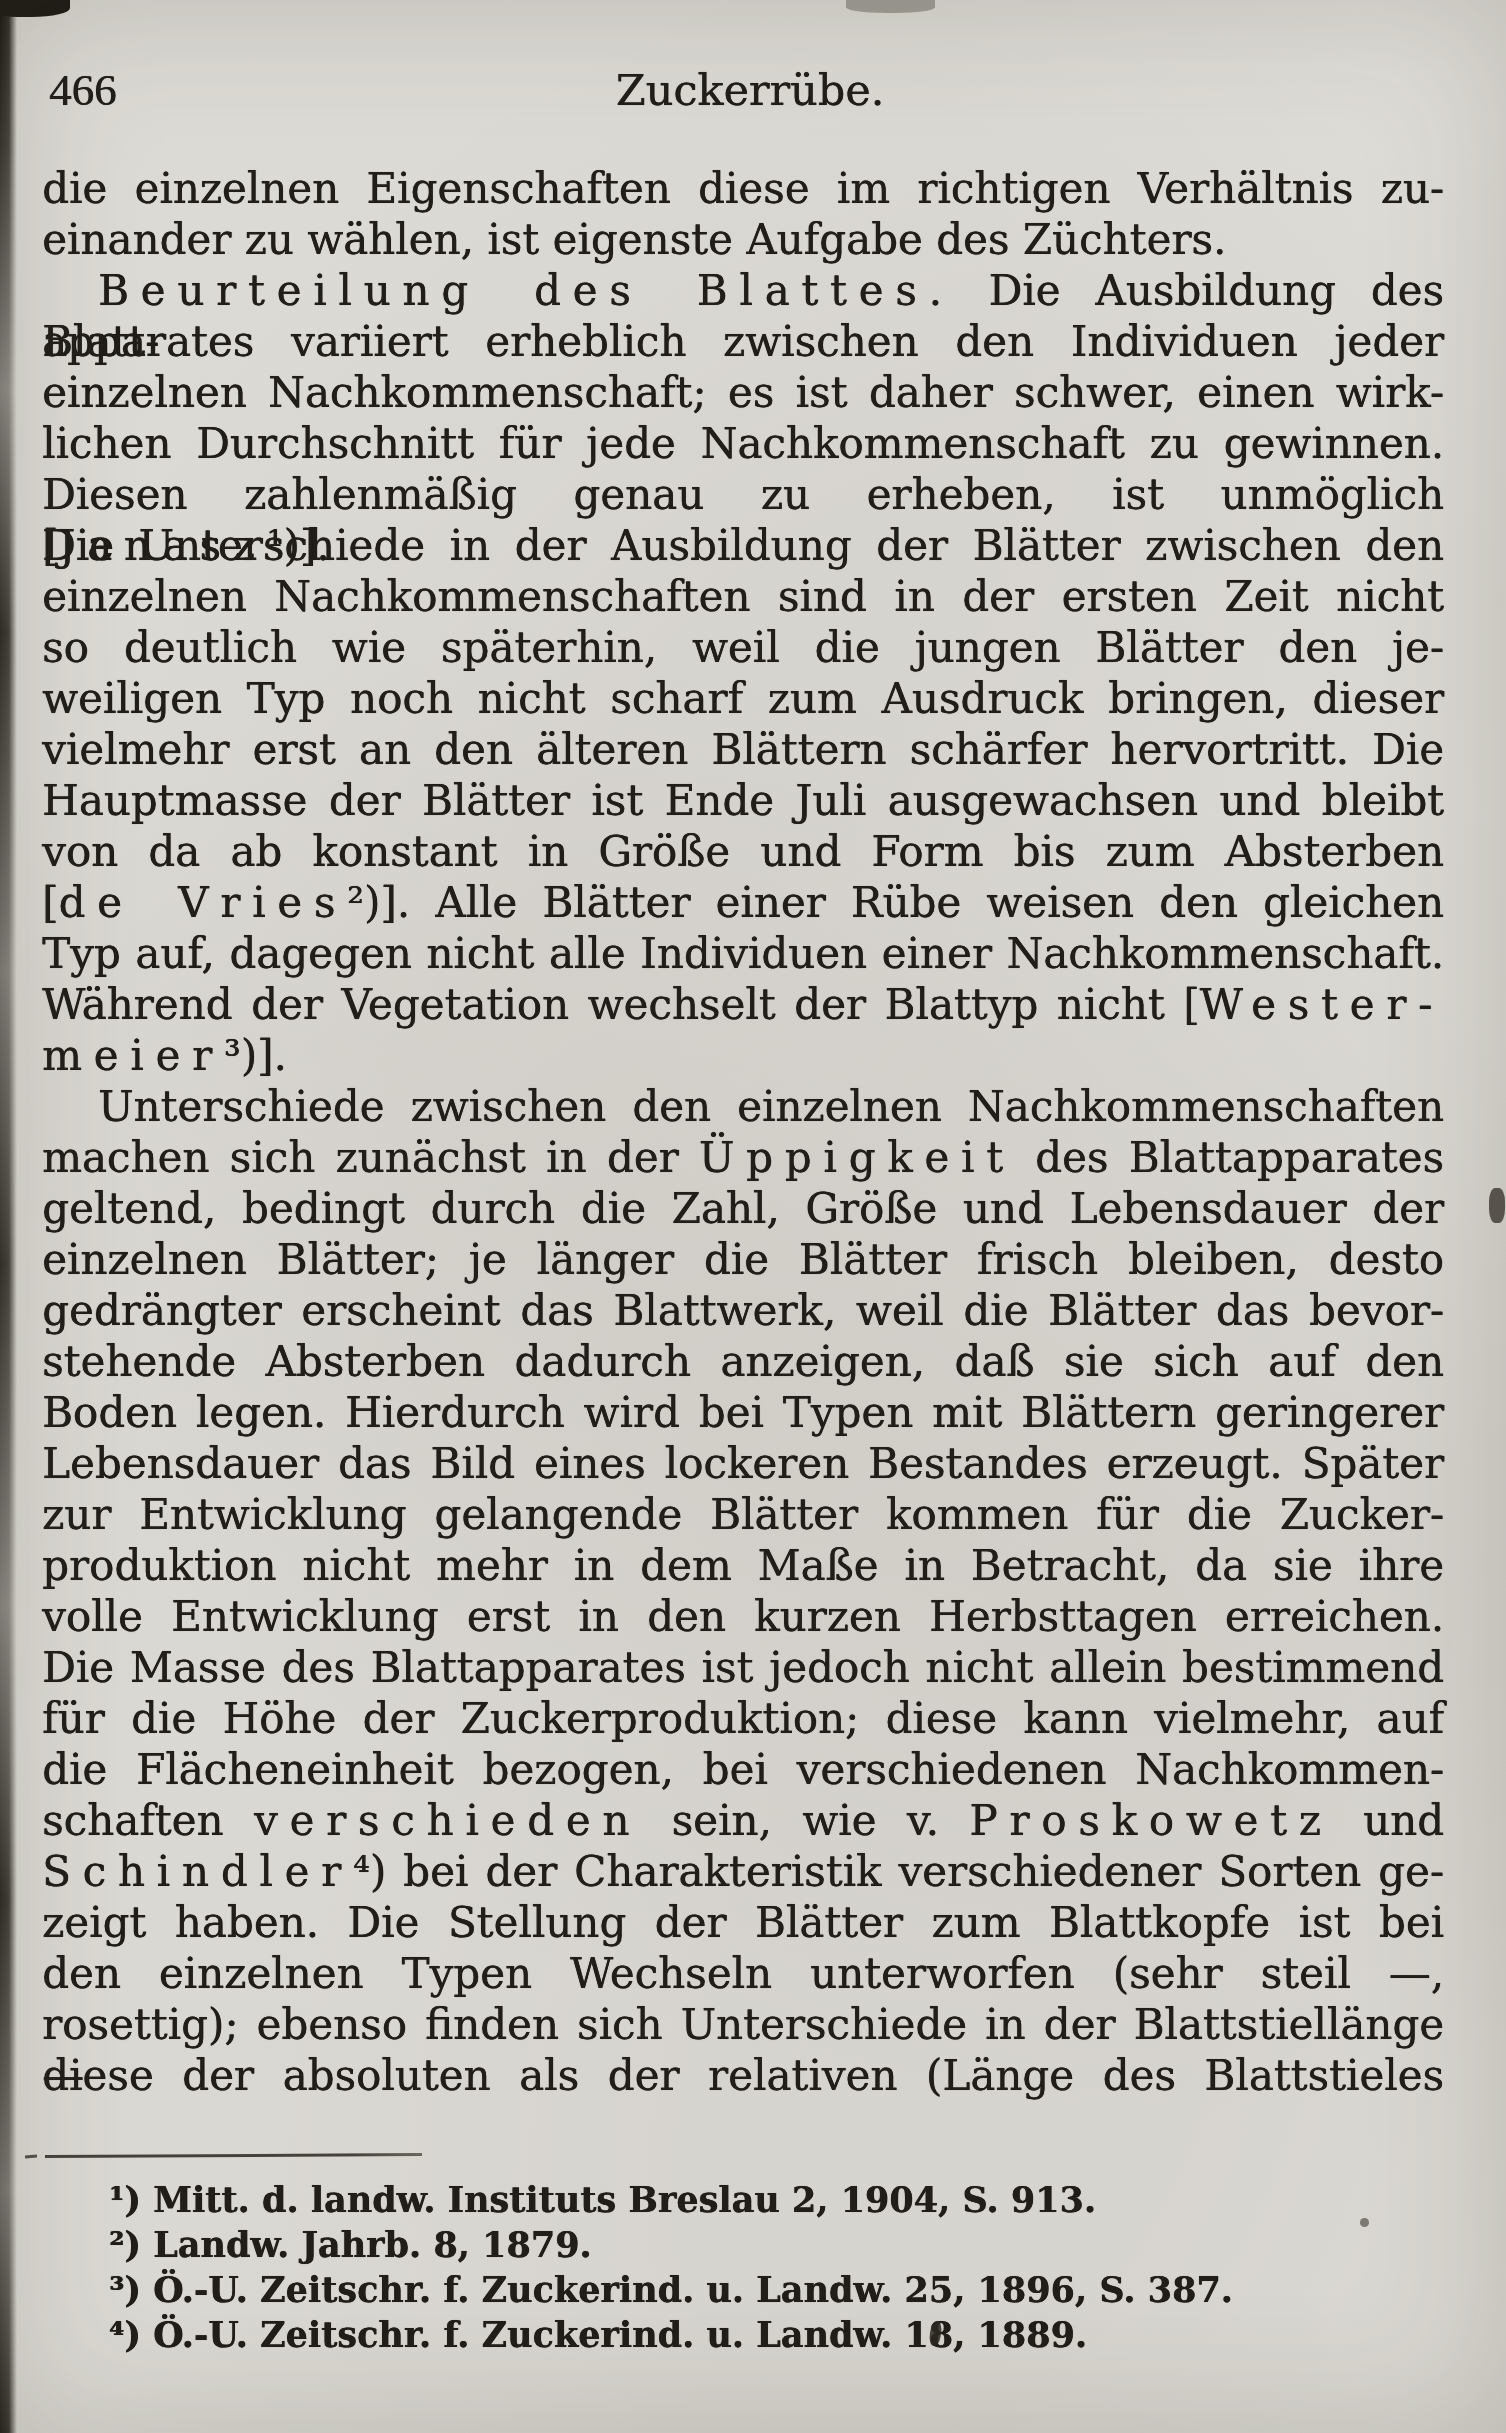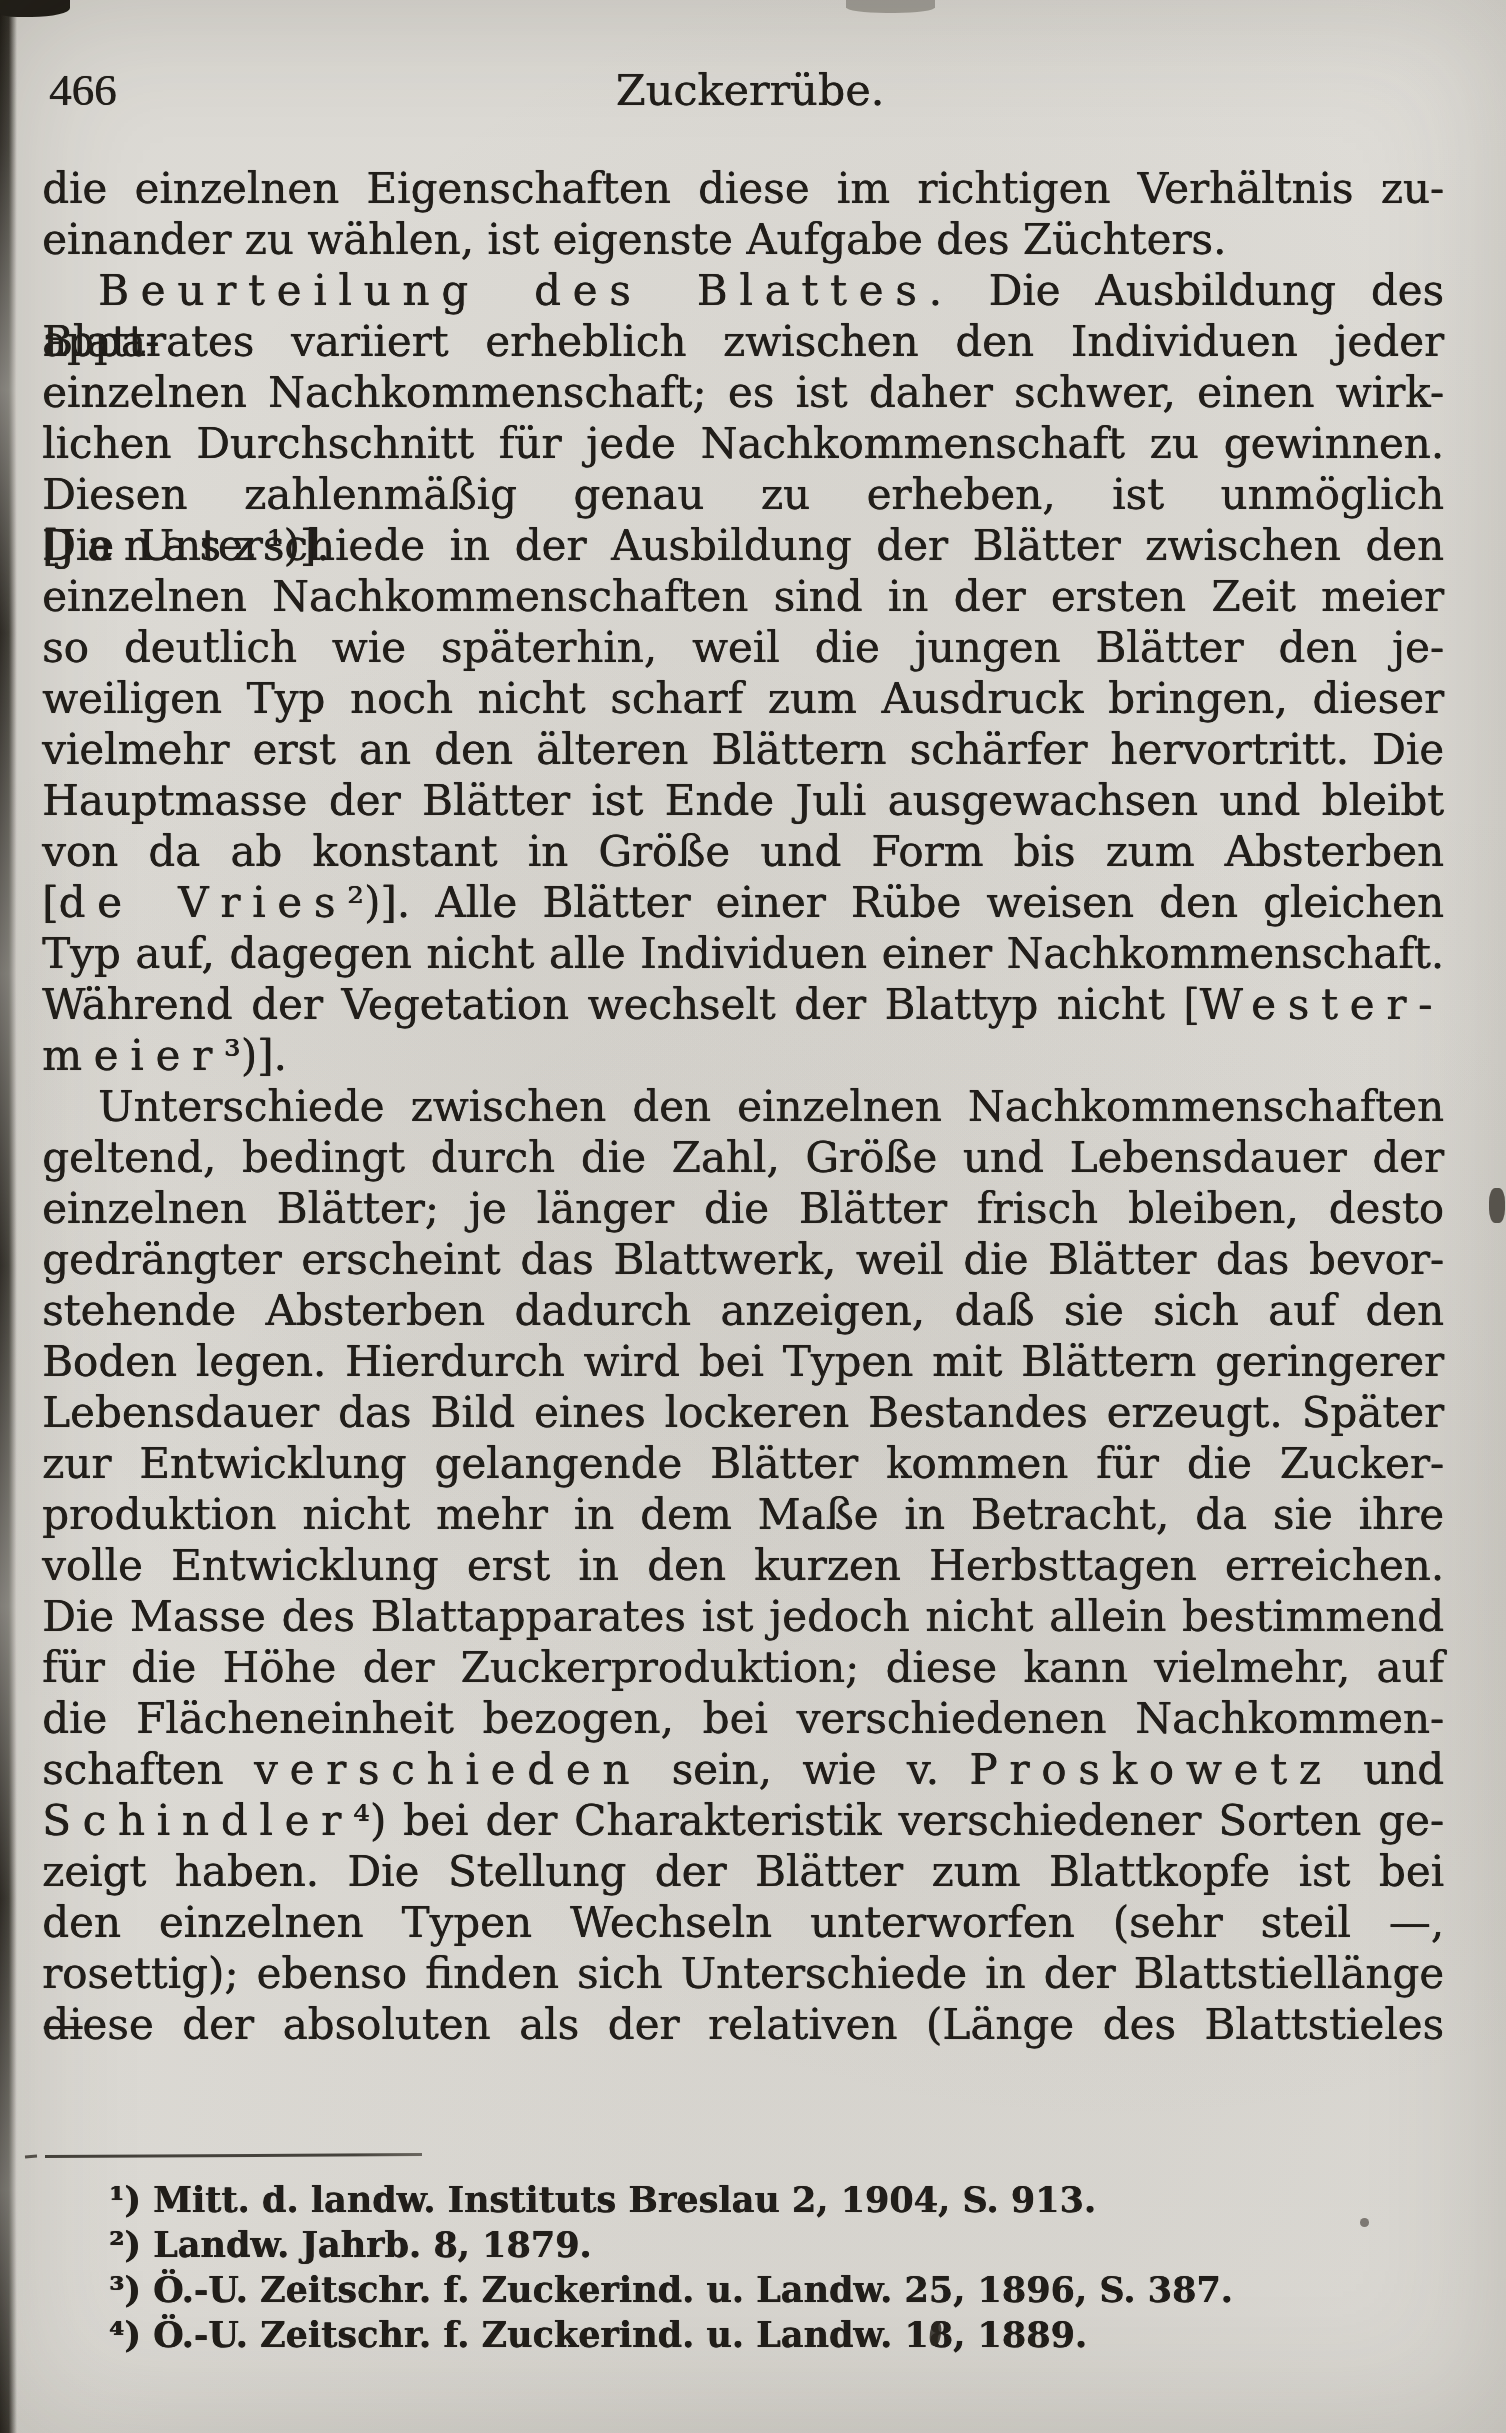--- a/index.html
+++ b/index.html
@@ -111,31 +111,32 @@
 
   <div id="body-text" class="ink">
       <div class="bline"><span>die einzelnen Eigenschaften diese im richtigen Verhältnis zu-</span></div>
       <div class="bline left"><span>einander zu wählen, ist eigenste Aufgabe des Züchters.</span></div>
       <div class="bline indent"><span class="sperr">Beurteilung des Blattes.</span><span> Die Ausbildung des Blatt-</span></div>
       <div class="bline"><span>apparates variiert erheblich zwischen den Individuen jeder</span></div>
       <div class="bline"><span>einzelnen Nachkommenschaft; es ist daher schwer, einen wirk-</span></div>
       <div class="bline"><span>lichen Durchschnitt für jede Nachkommenschaft zu gewinnen.</span></div>
       <div class="bline"><span>Diesen zahlenmäßig genau zu erheben, ist unmöglich [</span><span class="sperr">Janasz</span><span>¹)].</span></div>
       <div class="bline"><span>Die Unterschiede in der Ausbildung der Blätter zwischen den</span></div>
-      <div class="bline"><span>einzelnen Nachkommenschaften sind in der ersten Zeit meier</span></div>
+      <div class="bline"><span>einzelnen Nachkommenschaften sind in der ersten Zeit nicht</span></div>
       <div class="bline"><span>so deutlich wie späterhin, weil die jungen Blätter den je-</span></div>
       <div class="bline"><span>weiligen Typ noch nicht scharf zum Ausdruck bringen, dieser</span></div>
       <div class="bline"><span>vielmehr erst an den älteren Blättern schärfer hervortritt. Die</span></div>
       <div class="bline"><span>Hauptmasse der Blätter ist Ende Juli ausgewachsen und bleibt</span></div>
       <div class="bline"><span>von da ab konstant in Größe und Form bis zum Absterben</span></div>
       <div class="bline"><span>[</span><span class="sperr">de Vries</span><span>²)]. Alle Blätter einer Rübe weisen den gleichen</span></div>
       <div class="bline"><span>Typ auf, dagegen nicht alle Individuen einer Nachkommenschaft.</span></div>
       <div class="bline"><span>Während der Vegetation wechselt der Blattyp nicht [</span><span class="sperr">Wester-</span></div>
       <div class="bline left"><span class="sperr">meier</span><span>³)].</span></div>
       <div class="bline indent"><span>Unterschiede zwischen den einzelnen Nachkommenschaften</span></div>
+      <div class="bline"><span>machen sich zunächst in der </span><span class="sperr">Üppigkeit</span><span> des Blattapparates</span></div>
       <div class="bline"><span>geltend, bedingt durch die Zahl, Größe und Lebensdauer der</span></div>
       <div class="bline"><span>einzelnen Blätter; je länger die Blätter frisch bleiben, desto</span></div>
       <div class="bline"><span>gedrängter erscheint das Blattwerk, weil die Blätter das bevor-</span></div>
       <div class="bline"><span>stehende Absterben dadurch anzeigen, daß sie sich auf den</span></div>
       <div class="bline"><span>Boden legen. Hierdurch wird bei Typen mit Blättern geringerer</span></div>
       <div class="bline"><span>Lebensdauer das Bild eines lockeren Bestandes erzeugt. Später</span></div>
       <div class="bline"><span>zur Entwicklung gelangende Blätter kommen für die Zucker-</span></div>
       <div class="bline"><span>produktion nicht mehr in dem Maße in Betracht, da sie ihre</span></div>
       <div class="bline"><span>volle Entwicklung erst in den kurzen Herbsttagen erreichen.</span></div>
       <div class="bline"><span>Die Masse des Blattapparates ist jedoch nicht allein bestimmend</span></div>

